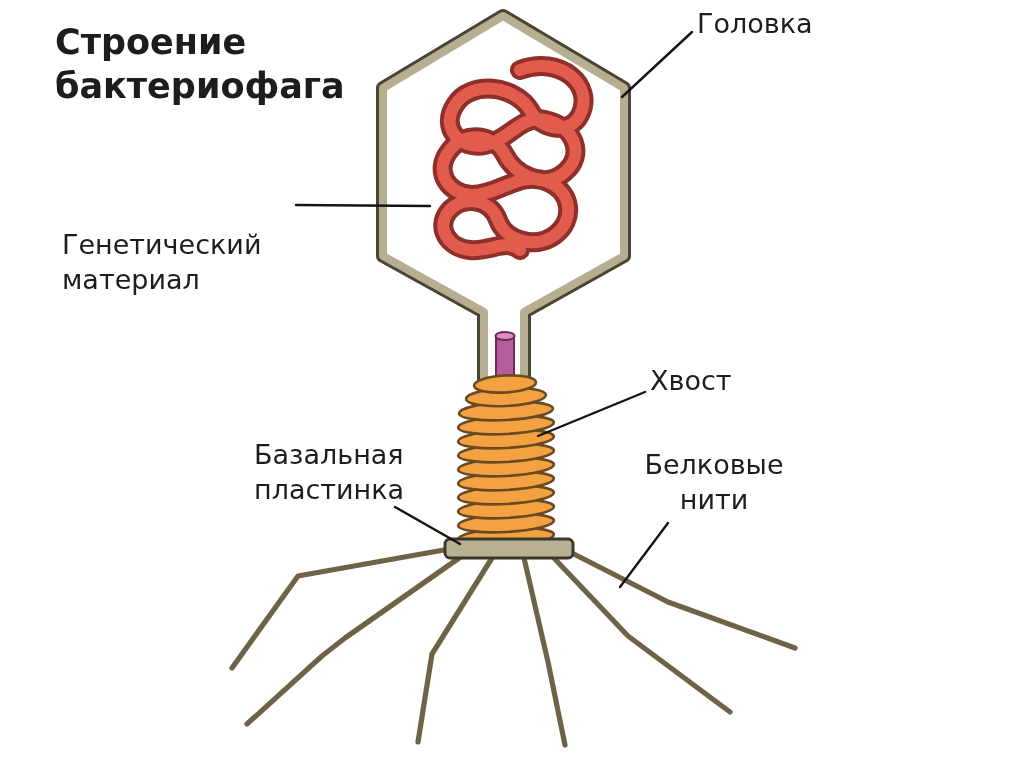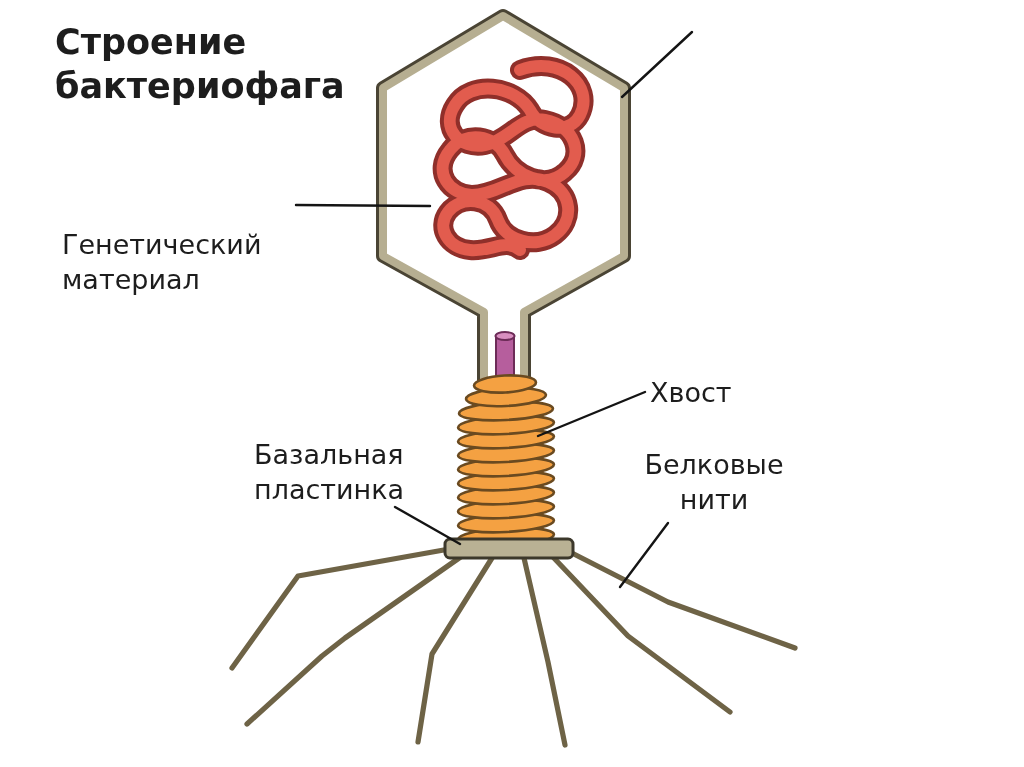--- a/index.html
+++ b/index.html
@@ -26,21 +26,21 @@
   .label{
     position:absolute;white-space:pre-line;font-size:27px;line-height:1.3;
     color:var(--ink);
   }
   .title{
     position:absolute;left:55px;top:20px;font-size:35px;line-height:1.27;
     font-weight:bold;white-space:pre-line;color:var(--ink);
   }
   .lbl-head{left:697px;top:6px;}
   .lbl-genetic{left:62px;top:183px;margin-top:44px;}
-  .lbl-tail{left:650px;top:363px;margin-top:12px;}
+  .lbl-tail{left:650px;top:363px;}
   .lbl-basal{left:254px;top:437px;}
   .lbl-fibers{left:628px;top:447px;width:172px;text-align:center;}
   .coil{fill:var(--tail-orange);stroke:var(--tail-edge);stroke-width:2.6;}
   .leg{fill:none;stroke:var(--fiber);stroke-width:5.2;stroke-linecap:round;stroke-linejoin:round;}
   .leader{stroke:#141414;stroke-width:2.4;stroke-linecap:round;}
 </style>
 </head>
 <body>
 
 <div class="stage">
@@ -106,20 +106,21 @@
       <line class="leader" x1="692" y1="32" x2="622" y2="97"></line>
       <line class="leader" x1="296" y1="205" x2="430" y2="206"></line>
       <line class="leader" x1="645" y1="392" x2="538" y2="436"></line>
       <line class="leader" x1="395" y1="507" x2="460" y2="544"></line>
       <line class="leader" x1="668" y1="523" x2="620" y2="587"></line>
     </g>
   </svg>
 
   <div class="title">Строение
 бактериофага</div>
+  <div class="label lbl-head">Головка</div>
   <div class="label lbl-genetic">Генетический
 материал</div>
   <div class="label lbl-tail">Хвост</div>
   <div class="label lbl-basal">Базальная
 пластинка</div>
   <div class="label lbl-fibers">Белковые
 нити</div>
 
 </div>
 

